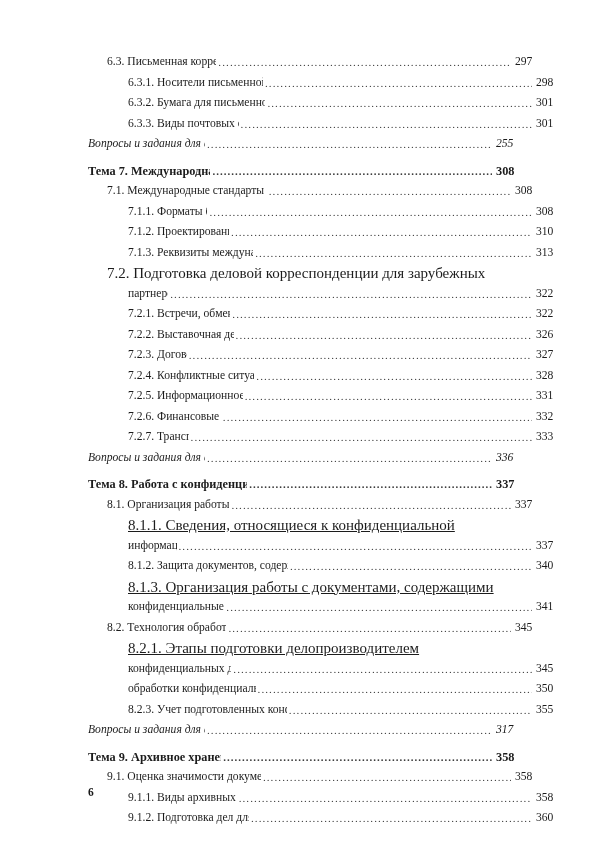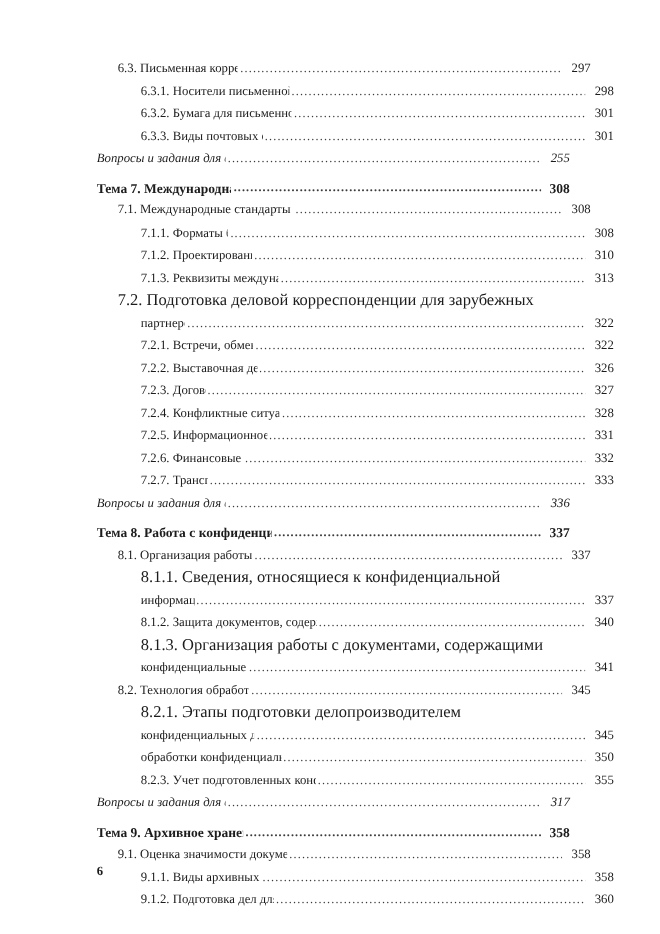--- a/index.html
+++ b/index.html
@@ -59,21 +59,20 @@
     font-size: 11px;
     line-height: 20.5px;
     min-width: 8px;
   }
   .leader::before {
     content: "......................................................................................................................";
   }
 
   .page-num {
     flex: 0 0 auto;
-    text-align: right;
     min-width: 22px;
     padding-left: 3px;
     font-variant-numeric: lining-nums;
   }
 
   
   .lvl-theme {
     margin-left: 0px;
     font-weight: bold;
     font-size: 12.3px;
@@ -92,21 +91,21 @@
   .lvl-quest .leader { font-style: normal; }
 
   
   .toc-wrap-first {
     font-size: 15px;
     line-height: 20.5px;
     white-space: nowrap;
     color: #1c1c1c;
   }
   .toc-wrap-first.lvl-2 { margin-left: 19px; }
-  .toc-wrap-first.lvl-3 { margin-left: 40px; }
+  .toc-wrap-first.lvl-3 { margin-left: 40px; text-decoration: underline; }
 
   
   .cont-2 { margin-left: 40px; }
   .cont-3 { margin-left: 40px; }
 
   #page-folio {
     position: absolute;
     left: 88px;
     top: 786px;
     font-weight: bold;

